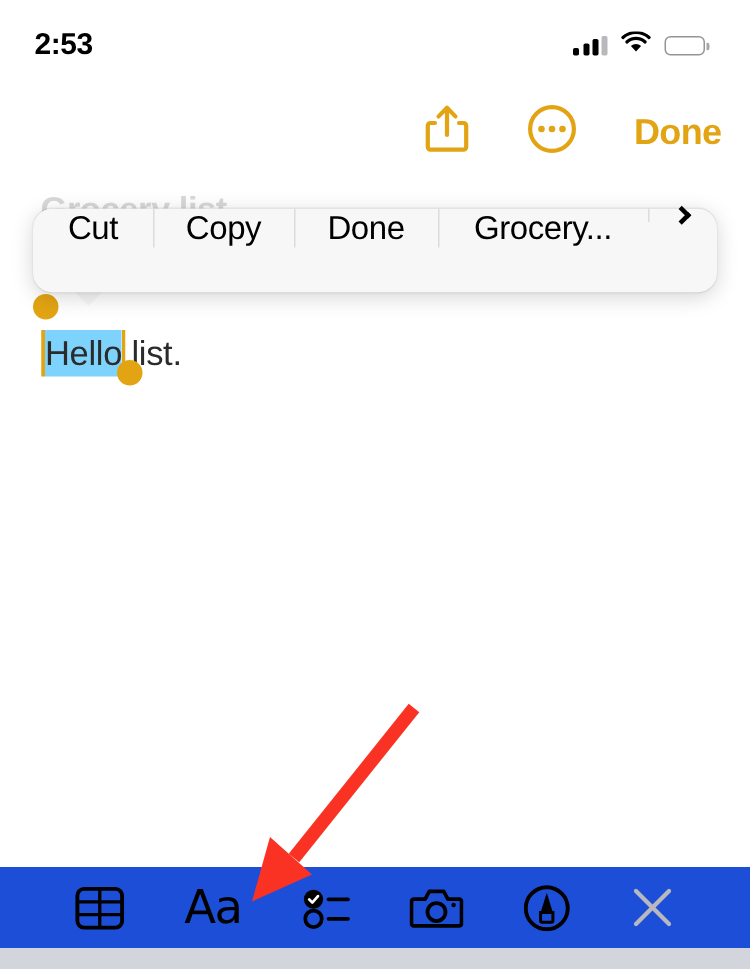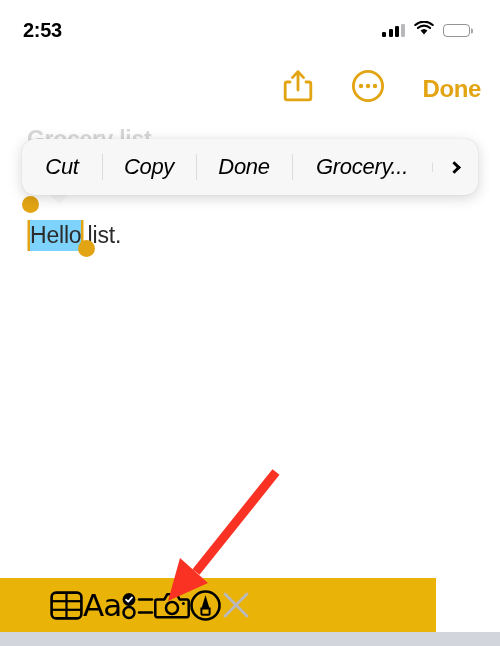--- a/index.html
+++ b/index.html
@@ -162,23 +162,22 @@
 
   
   .edit-menu {
     position: absolute;
     top: 139px; left: 22px;
     width: 456px; height: 56px;
     background: #F7F7F7;
     border-radius: 13px;
     box-shadow: 0 3px 14px rgba(0,0,0,0.17), 0 0 1px rgba(0,0,0,0.18);
     display: flex;
-    align-items: center;
+    align-items: flex-start;
     z-index: 10;
-    font-style: italic;
   }
   .edit-menu-item {
     flex: 1;
     display: flex;
     align-items: center;
     justify-content: center;
     font-size: 22px;
     color: #000;
     letter-spacing: -0.3px;
     cursor: pointer;
@@ -210,24 +209,25 @@
     position: absolute;
     top: 193px; left: 48px;
     width: 22px; height: 11px;
     z-index: 9;
   }
 
   
   .toolbar {
     position: absolute;
     left: 0; bottom: 14px;
-    width: 436px; height: 54px;
-    background: #eab308;
-    display: flex;
-    align-items: center;
+    width: 500px; height: 54px;
+    background: #1d4ed8;
+    display: flex;
+    align-items: center;
+    justify-content: space-between;
     padding: 0 50px;
     z-index: 7;
   }
   .toolbar .icon-btn { cursor: pointer; }
   .aa-btn {
     font-size: 31px;
     color: #000;
     letter-spacing: -1px;
     cursor: pointer;
     line-height: 1;

